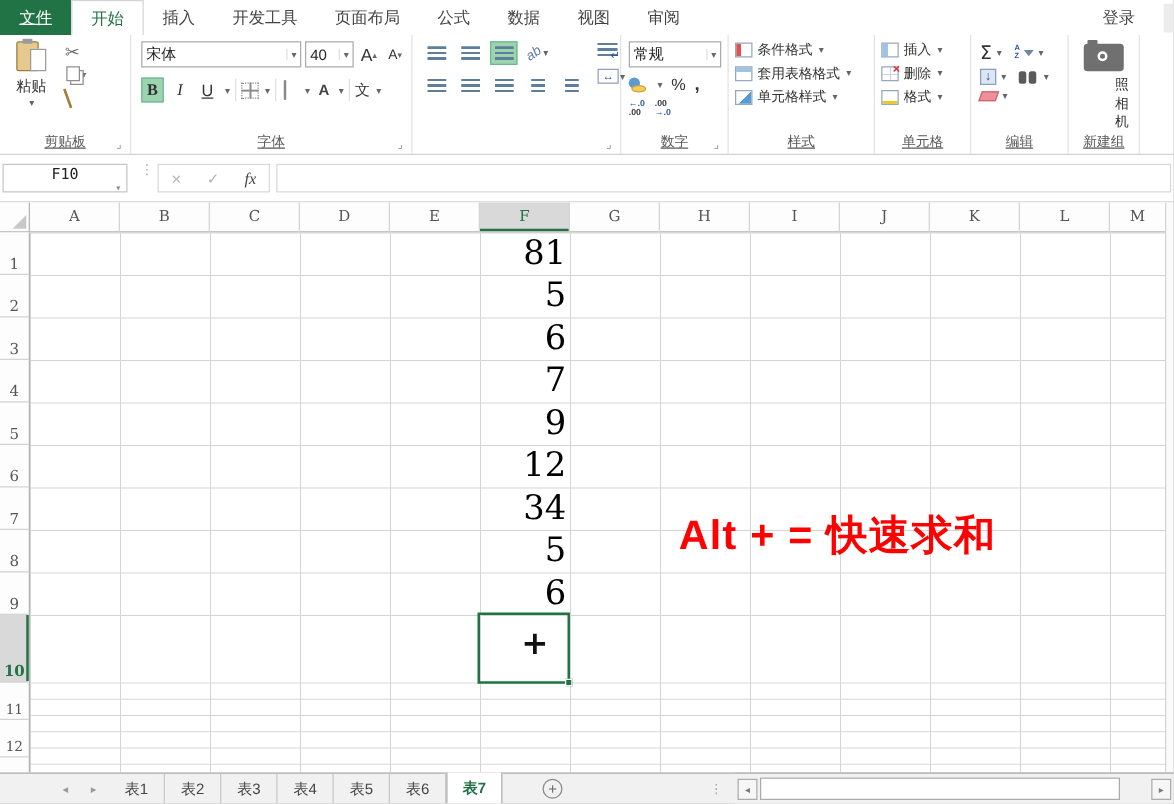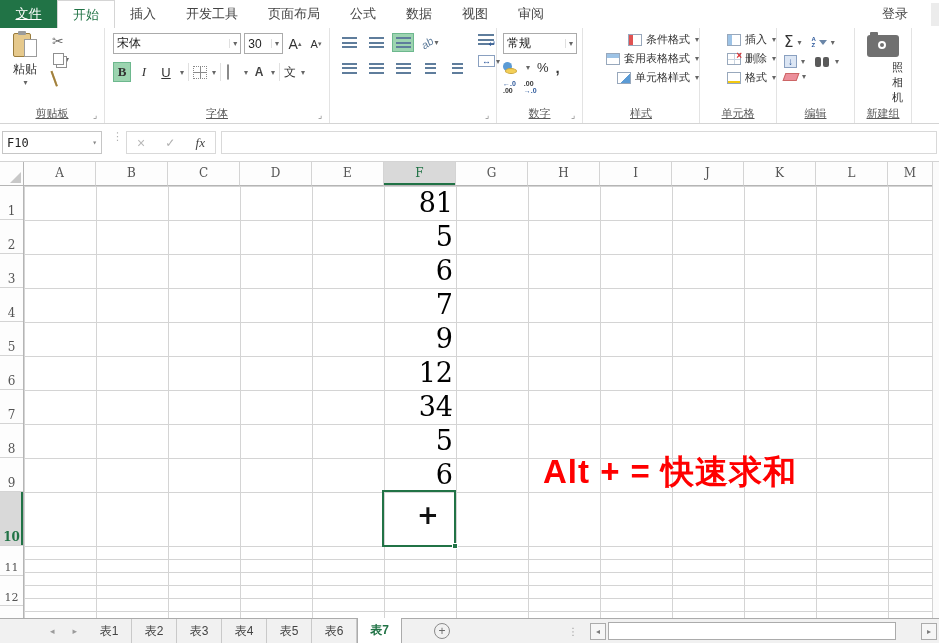--- a/index.html
+++ b/index.html
@@ -79,21 +79,21 @@
   .num-row2{display:flex;align-items:center;gap:7px;margin-top:5px;}
   .coins{position:relative;width:15px;height:12px;display:inline-block;}
   .coins .blue{position:absolute;left:0;top:0;width:9px;height:9px;border-radius:50%;background:#5b9bd5;}
   .coins .gold{position:absolute;left:2px;bottom:0;width:12px;height:6px;border-radius:50%;background:#f3cf57;border:1px solid #caa53d;}
   .pct{font-size:13px;color:#333;} .comma{font-size:15px;color:#333;font-weight:bold;}
   .decimals{display:flex;gap:8px;margin-top:4px;}
   .dec-ico{display:flex;flex-direction:column;font-size:7px;line-height:7px;color:#333;font-weight:bold;}
   .dec-ico .blue{color:#2b579a;}
 
   
-  .list-body{padding:4px 0 0 5px;display:flex;flex-direction:column;gap:4px;align-items:flex-end;}
+  .list-body{padding:4px 0 0 5px;display:flex;flex-direction:column;gap:4px;}
   .list-item{display:flex;align-items:center;gap:4px;font-size:11px;color:#333;white-space:nowrap;}
   .mini{width:14px;height:12px;border:1px solid #98a8bc;background:
     linear-gradient(#0000 5px,#c9d4e0 5px 6px,#0000 6px),linear-gradient(90deg,#0000 6px,#c9d4e0 6px 7px,#0000 7px),#fff;flex:none;}
   .mini.cf{background:linear-gradient(90deg,#e05252 0 4px,#fff 4px);}
   .mini.ft{background:linear-gradient(#9dc3e6 0 4px,#fff 4px);}
   .mini.cs{background:linear-gradient(135deg,#fff 55%,#5b9bd5 55%);}
   .mini.ins{background:linear-gradient(90deg,#9dc3e6 0 4px,#fff 4px);}
   .mini.del{position:relative;}
   .mini.del::after{content:"×";position:absolute;right:-2px;top:-4px;color:#d33;font-size:10px;font-weight:bold;}
   .mini.fmt{background:linear-gradient(#fff 8px,#f2c811 8px);}
@@ -112,21 +112,21 @@
 
   
   .cam-body{padding:7px 0 0 0;display:flex;flex-direction:column;align-items:center;}
   .camera-ico{position:relative;width:32px;height:22px;background:#707070;border-radius:3px;}
   .camera-ico .lens{position:absolute;left:11px;top:6px;width:8px;height:8px;border:2px solid #fff;border-radius:50%;}
   .camera-ico .notch{position:absolute;left:3px;top:-3px;width:8px;height:4px;background:#707070;border-radius:1px;}
   .cam-label{font-size:11px;color:#333;margin-top:3px;margin-left:37px;}
 
   
   .fbar{position:absolute;left:0;top:124px;width:939px;height:38px;background:#fff;border-bottom:1px solid #d4d4d4;}
-  .namebox{position:absolute;left:2px;top:7px;width:100px;height:23px;border:1px solid #c6c6c6;display:flex;align-items:center;padding:0 4px;font-family:"DejaVu Sans Mono",monospace;font-size:12px;color:#222;}
+  .namebox{position:absolute;left:2px;top:7px;width:100px;height:23px;border:1px solid #c6c6c6;display:flex;align-items:center;padding:0 4px;font-family:"DejaVu Sans Mono",monospace;font-size:12px;color:#222;flex-direction:column;}
   .namebox .arrow{margin-left:auto;font-size:8px;color:#888;}
   .fdots{position:absolute;left:112px;top:9px;color:#b0b0b0;font-size:11px;letter-spacing:0;line-height:6px;}
   .fbtns{position:absolute;left:126px;top:7px;width:90px;height:23px;border:1px solid #d9d9d9;display:flex;align-items:center;justify-content:space-around;}
   .fx-cancel{color:#b8b8b8;font-size:14px;}
   .fx-enter{color:#b0b0b0;font-size:12px;}
   .fx-label{color:#444;font-size:13px;font-style:italic;font-family:"Liberation Serif",serif;}
   .finput{position:absolute;left:221px;top:7px;width:716px;height:23px;border:1px solid #d9d9d9;background:#fff;font-size:12px;padding:0 4px;display:flex;align-items:center;}
 
   
   .corner{position:absolute;left:0;top:162px;width:24px;height:24px;background:#fdfdfd;border-right:1px solid #b5b5b5;border-bottom:1px solid #b5b5b5;}
@@ -142,21 +142,21 @@
       linear-gradient(to right,#d4d4d4 1px,transparent 1px),
       linear-gradient(to bottom,#d4d4d4 1px,transparent 1px);}
   #gs1{top:186px;height:306px;background-size:72px 34px;}
   #gs2{top:492px;height:54px;background-size:72px 54px;}
   #gs3{top:546px;height:72px;background-size:72px 13px;}
   .fval{position:absolute;left:384px;width:69px;height:34px;display:flex;align-items:flex-end;justify-content:flex-end;
         font-family:"DejaVu Serif",serif;font-size:27px;color:#000;padding-bottom:2px;}
   .selbox{position:absolute;left:382px;top:490px;width:74px;height:57px;border:2px solid #217346;}
   .selbox .handle{position:absolute;right:-4px;bottom:-4px;width:6px;height:6px;background:#217346;border:1px solid #fff;}
   .pluscursor{position:absolute;left:417px;top:500px;font-size:26px;font-weight:900;color:#111;font-family:"DejaVu Sans",sans-serif;}
-  .annotation{position:absolute;left:543px;top:406px;font-size:33px;font-weight:bold;color:#ff0000;white-space:nowrap;letter-spacing:1px;margin-top:44px;}
+  .annotation{position:absolute;left:543px;top:406px;font-size:33px;font-weight:bold;color:#ff0000;white-space:nowrap;letter-spacing:1px;}
   .vscroll{position:absolute;left:932px;top:162px;width:7px;height:456px;background:#fbfbfb;border-left:1px solid #d4d4d4;}
 
   
   .sheetbar{position:absolute;left:0;top:618px;width:939px;height:25px;background:#f1f1f1;border-top:1px solid #ababab;display:flex;align-items:stretch;}
   .navarrows{display:flex;align-items:center;gap:18px;padding:0 10px 0 50px;color:#9b9b9b;font-size:9px;}
   .stab{width:45px;display:flex;align-items:center;justify-content:center;font-size:12px;color:#444;border-right:1px solid #c9c9c9;cursor:default;}
   .stab:first-of-type{border-left:1px solid #c9c9c9;}
   .stab.active{background:#fff;color:#217346;font-weight:bold;border-left:1px solid #ababab;border-right:1px solid #ababab;margin-top:-1px;}
   .addsheet{width:16px;height:16px;border:1px solid #8a8a8a;border-radius:50%;color:#6a6a6a;font-size:12px;line-height:14px;text-align:center;align-self:center;margin-left:32px;}
   .splitdots{align-self:center;margin-left:118px;color:#a0a0a0;font-size:10px;line-height:5px;}
@@ -210,21 +210,21 @@
       <span class="launcher"></span>
     </div>
 
     <div class="rgroup" style="width:225px">
       <div class="font-row1">
         <div class="combo" style="width:133px">
           <span>宋体</span>
           <span class="arrow">▾</span>
         </div>
         <div class="combo" style="width:40px">
-          <span>30</span>
+          <span>40</span>
           <span class="arrow">▾</span>
         </div>
         <span class="fbtn grow-a">
             <span>A</span>
             <span class="supmark">▴</span>
           </span>
         <span class="fbtn shrink-a">
             <span>A</span>
             <span class="supmark">▾</span>
           </span>

